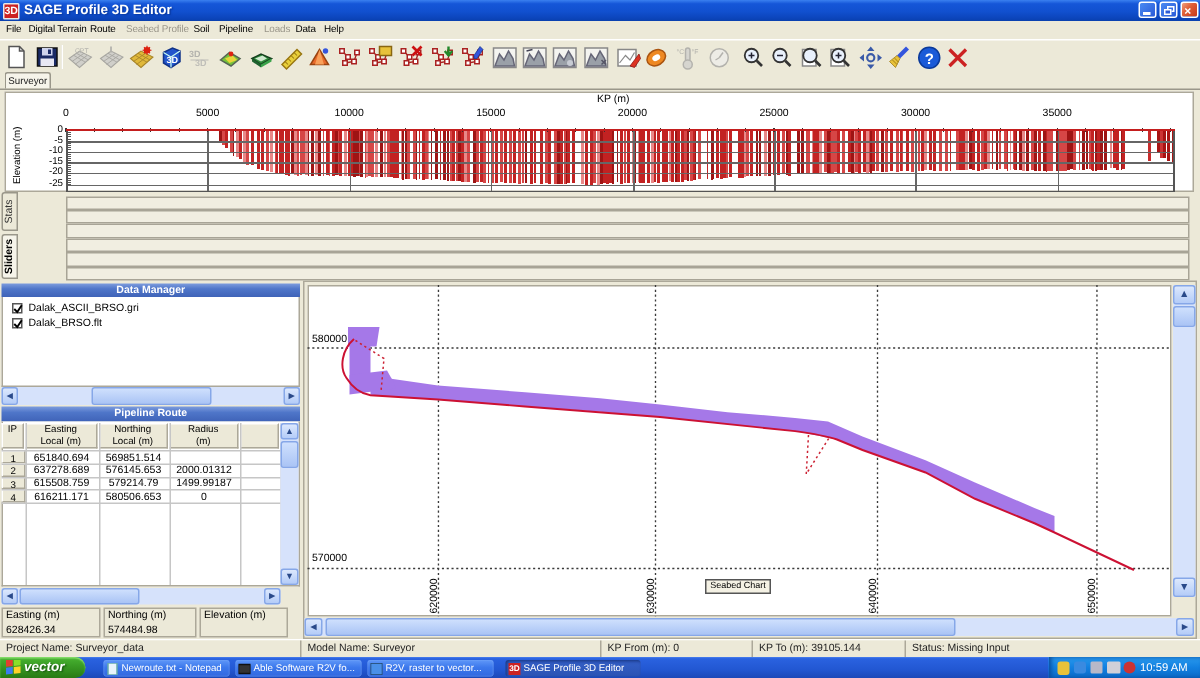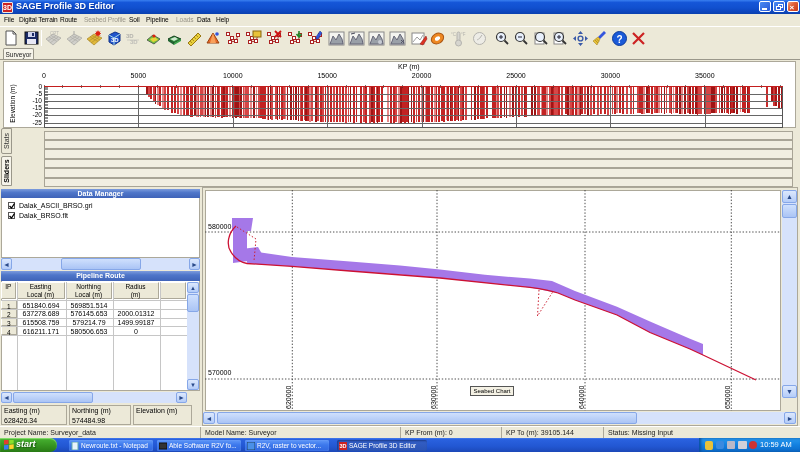--- a/index.html
+++ b/index.html
@@ -811,21 +811,21 @@
 </div>
 
 <div class="ab" style="left:0;top:438px;width:800px;height:14px;background:linear-gradient(180deg,#4a80ee 0%,#2a62e0 8%,#2257d2 60%,#1c48b8 100%);">
   <div class="ab" style="left:0;top:0;width:57px;height:14px;background:linear-gradient(180deg,#48b332 0%,#379722 50%,#287a14 100%);border-radius:0 7px 7px 0;box-shadow:inset 0 1px 1px #8ae070;">
     <svg class="ab" style="left:4px;top:2px;" width="10" height="10" viewBox="0 0 10 10">
         <rect x="0" y="0" width="4.5" height="4.5" fill="#e33e30" transform="skewY(-6)"></rect>
         <rect x="5.2" y="0" width="4.5" height="4.5" fill="#8adf2a" transform="skewY(-6)"></rect>
         <rect x="0" y="5.2" width="4.5" height="4.5" fill="#3a7cf0" transform="skewY(-6)"></rect>
         <rect x="5.2" y="5.2" width="4.5" height="4.5" fill="#ffd22a" transform="skewY(-6)"></rect>
       </svg>
-    <div class="ab" style="left:16px;top:1px;color:#fff;font-size:9px;font-weight:bold;font-style:italic;text-shadow:1px 1px 1px #1a5a10;">start</div>
+    <div class="ab" style="left:16px;top:1px;color:#fff;font-size:9px;font-weight:bold;font-style:italic;text-shadow:1px 1px 1px #1a5a10;">vector</div>
   </div>
   <div class="taskbtn" style="left:69px;width:84px;"><svg class="ab" style="left:2px;top:1.5px;" width="8" height="8">
         <rect x="1" y="0" width="6" height="8" fill="#e8f4fc" stroke="#6aa"></rect>
       </svg>Newroute.txt - Notepad</div>
   <div class="taskbtn" style="left:157px;width:84px;"><svg class="ab" style="left:2px;top:1.5px;" width="8" height="8">
         <rect x="0" y="1" width="8" height="6" fill="#333" stroke="#111"></rect>
       </svg>Able Software R2V fo...</div>
   <div class="taskbtn" style="left:245px;width:84px;"><svg class="ab" style="left:2px;top:1.5px;" width="8" height="8">
         <rect x="0" y="0" width="8" height="8" fill="#4a90e8" stroke="#246"></rect>
       </svg>R2V, raster to vector...</div>

